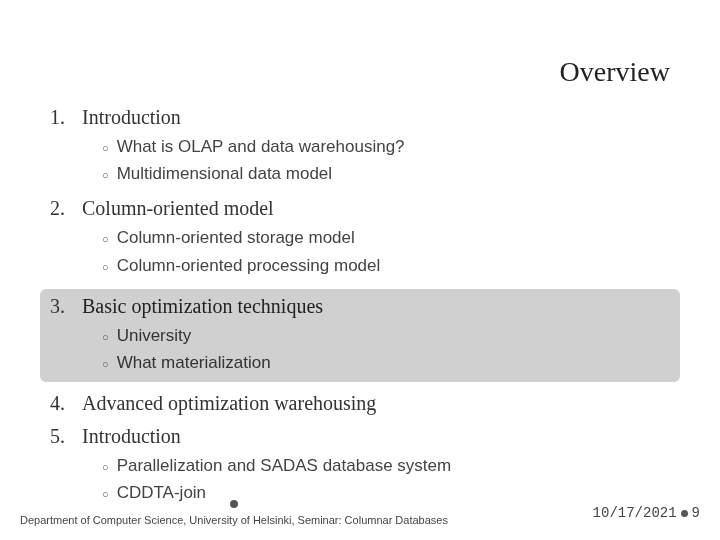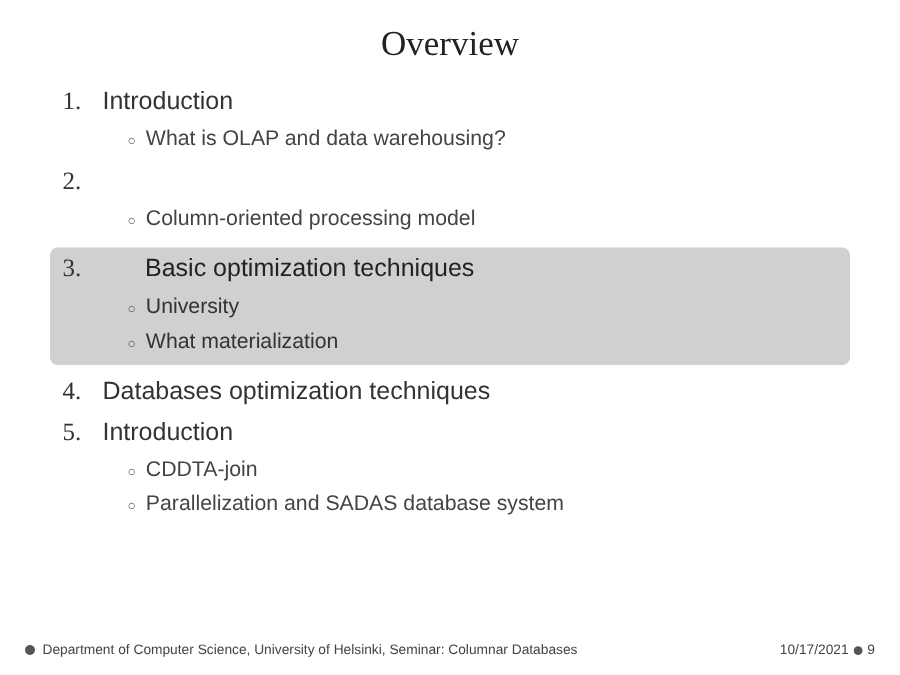--- a/index.html
+++ b/index.html
@@ -19,26 +19,27 @@
 
     .slide {
       width: 720px;
       height: 540px;
       background: #ffffff;
       padding: 20px 50px 20px 50px;
       position: relative;
     }
 
     .title {
-      text-align: center;
+      text-align: right;
       font-size: 28px;
       font-weight: normal;
       color: #222222;
       margin-bottom: 18px;
       font-family: 'Georgia', serif;
+      margin-top: 36px;
     }
 
     .section {
       margin-bottom: 10px;
     }
 
     .section-header {
       display: flex;
       align-items: baseline;
       gap: 10px;
@@ -47,21 +48,21 @@
 
     .section-number {
       font-size: 20px;
       color: #333;
       min-width: 22px;
     }
 
     .section-title {
       font-size: 20px;
       color: #333;
-      font-family: Liberation Sans, sans-serif;
+      font-family: Liberation Serif, serif;
       font-weight: normal;
       text-align: right;
     }
 
     .bullet-list {
       margin-left: 52px;
       list-style: none;
     }
 
     .bullet-list li {
@@ -87,21 +88,20 @@
       border-radius: 6px;
       padding: 6px 10px 6px 10px;
       margin-left: -10px;
       margin-right: -10px;
       margin-bottom: 10px;
     }
 
     .section-highlight .section-title {
       font-size: 20px;
       color: #222;
-      margin-left: 34px;
     }
 
     .section-highlight .bullet-list li {
       color: #333;
     }
 
     .footer {
       position: absolute;
       bottom: 14px;
       left: 0;
@@ -109,40 +109,41 @@
       display: flex;
       justify-content: space-between;
       align-items: center;
       padding: 0 20px;
     }
 
     .footer-left {
       display: flex;
       align-items: center;
       gap: 6px;
+      flex-direction: column;
     }
 
     .footer-dot {
       width: 8px;
       height: 8px;
       background: #555;
       border-radius: 50%;
       flex-shrink: 0;
     }
 
     .footer-text {
       font-size: 11px;
       color: #444;
       font-family: 'Arial', sans-serif;
     }
 
     .footer-right {
-      font-size: 11px;
+      font-size: 14px;
       color: #444;
-      font-family: Liberation Sans, sans-serif;
+      font-family: Liberation Mono, monospace;
       display: flex;
       align-items: center;
       gap: 4px;
     }
 
     .footer-page-dot {
       width: 7px;
       height: 7px;
       background: #555;
       border-radius: 50%;
@@ -157,28 +158,35 @@
 
   <div class="section">
     <div class="section-header">
       <span class="section-number">1.</span>
       <span class="section-title">Introduction</span>
     </div>
     <ul class="bullet-list">
       <li>
           <span>What is OLAP and data warehousing?</span>
         </li>
+      <li>
+          <span>Multidimensional data model</span>
+        </li>
     </ul>
   </div>
 
   <div class="section">
     <div class="section-header">
       <span class="section-number">2.</span>
-    </div>
-    <ul class="bullet-list">
+      <span class="section-title">Column-oriented model</span>
+    </div>
+    <ul class="bullet-list">
+      <li>
+          <span>Column-oriented storage model</span>
+        </li>
       <li>
           <span>Column-oriented processing model</span>
         </li>
     </ul>
   </div>
 
   <div class="section section-highlight">
     <div class="section-header">
       <span class="section-number">3.</span>
       <span class="section-title">Basic optimization techniques</span>
@@ -189,35 +197,35 @@
         </li>
       <li>
           <span>What materialization</span>
         </li>
     </ul>
   </div>
 
   <div class="section">
     <div class="section-header">
       <span class="section-number">4.</span>
-      <span class="section-title">Databases optimization techniques</span>
+      <span class="section-title">Advanced optimization warehousing</span>
     </div>
   </div>
 
   <div class="section">
     <div class="section-header">
       <span class="section-number">5.</span>
       <span class="section-title">Introduction</span>
     </div>
     <ul class="bullet-list">
       <li>
+          <span>Parallelization and SADAS database system</span>
+        </li>
+      <li>
           <span>CDDTA-join</span>
-        </li>
-      <li>
-          <span>Parallelization and SADAS database system</span>
         </li>
     </ul>
   </div>
 
   <div class="footer">
     <div class="footer-left">
       <div class="footer-dot"></div>
       <span class="footer-text">Department of Computer Science, University of Helsinki, Seminar: Columnar Databases</span>
     </div>
     <div class="footer-right">

